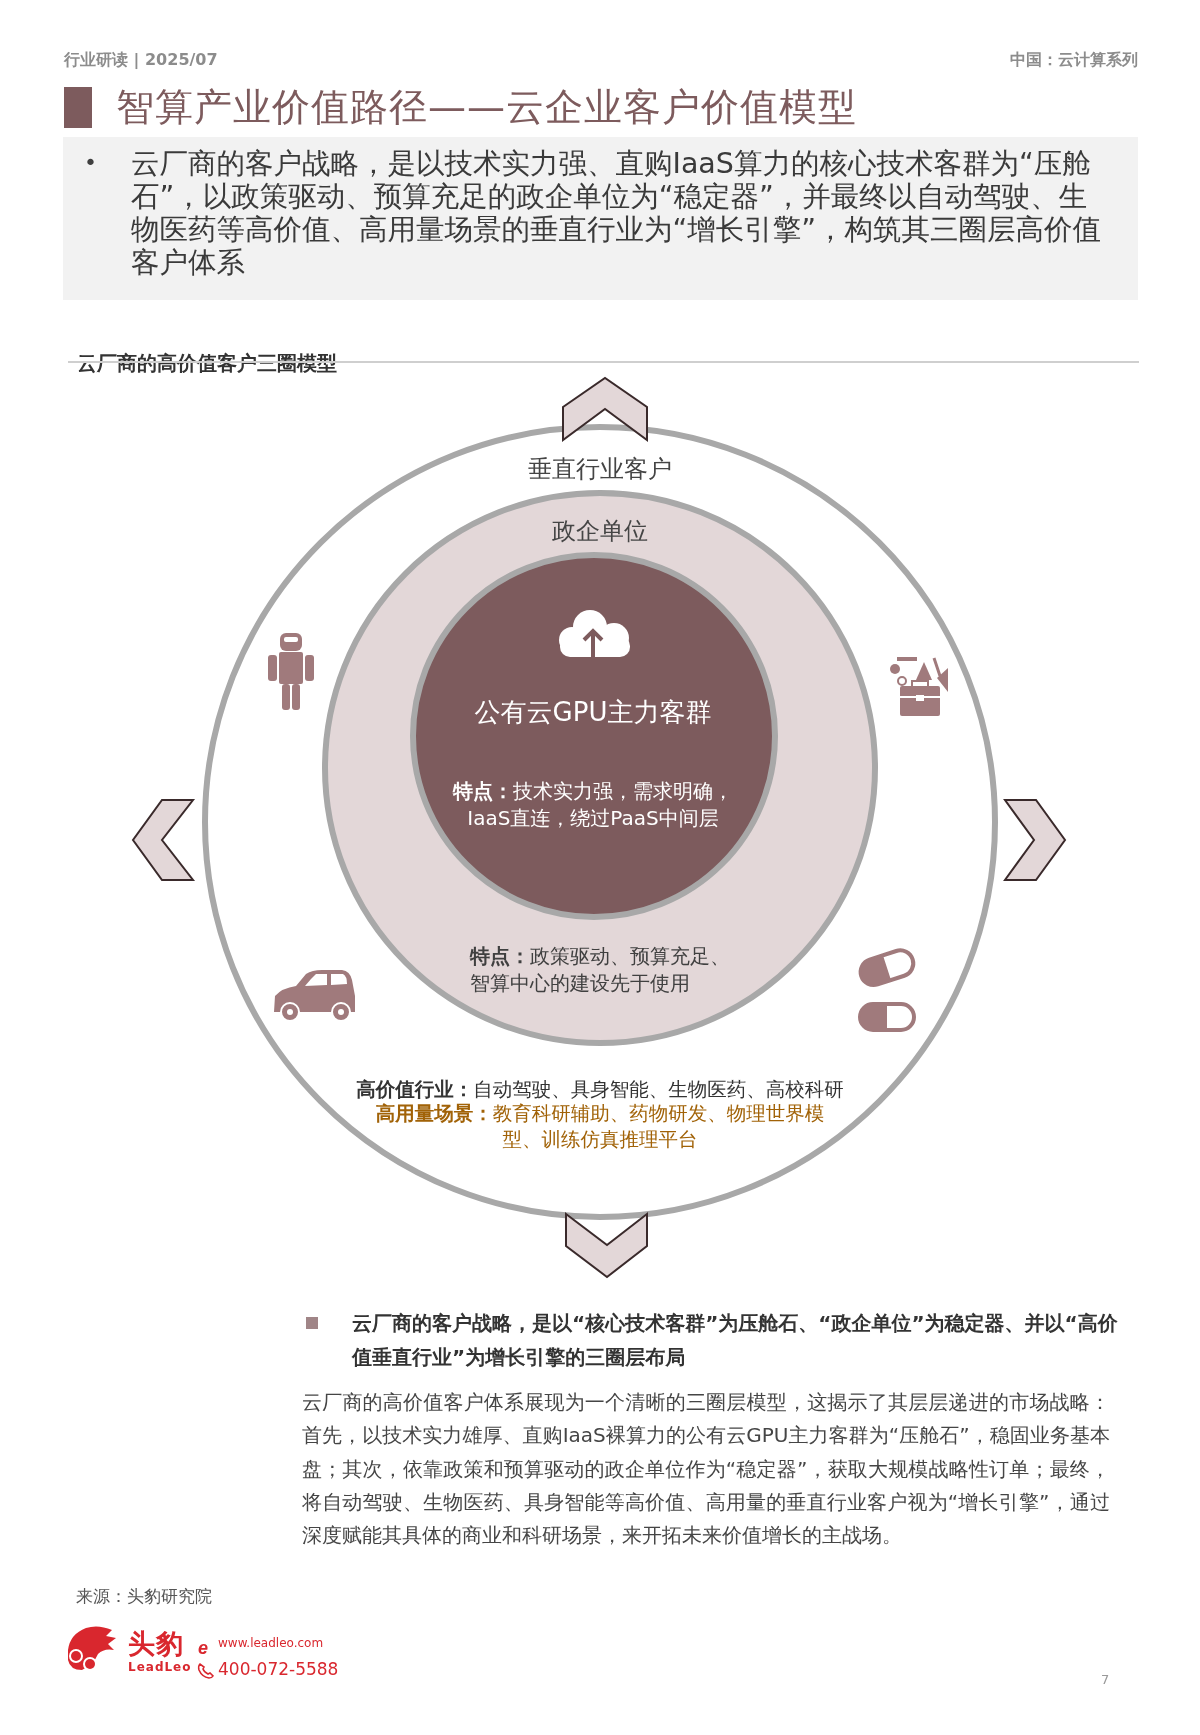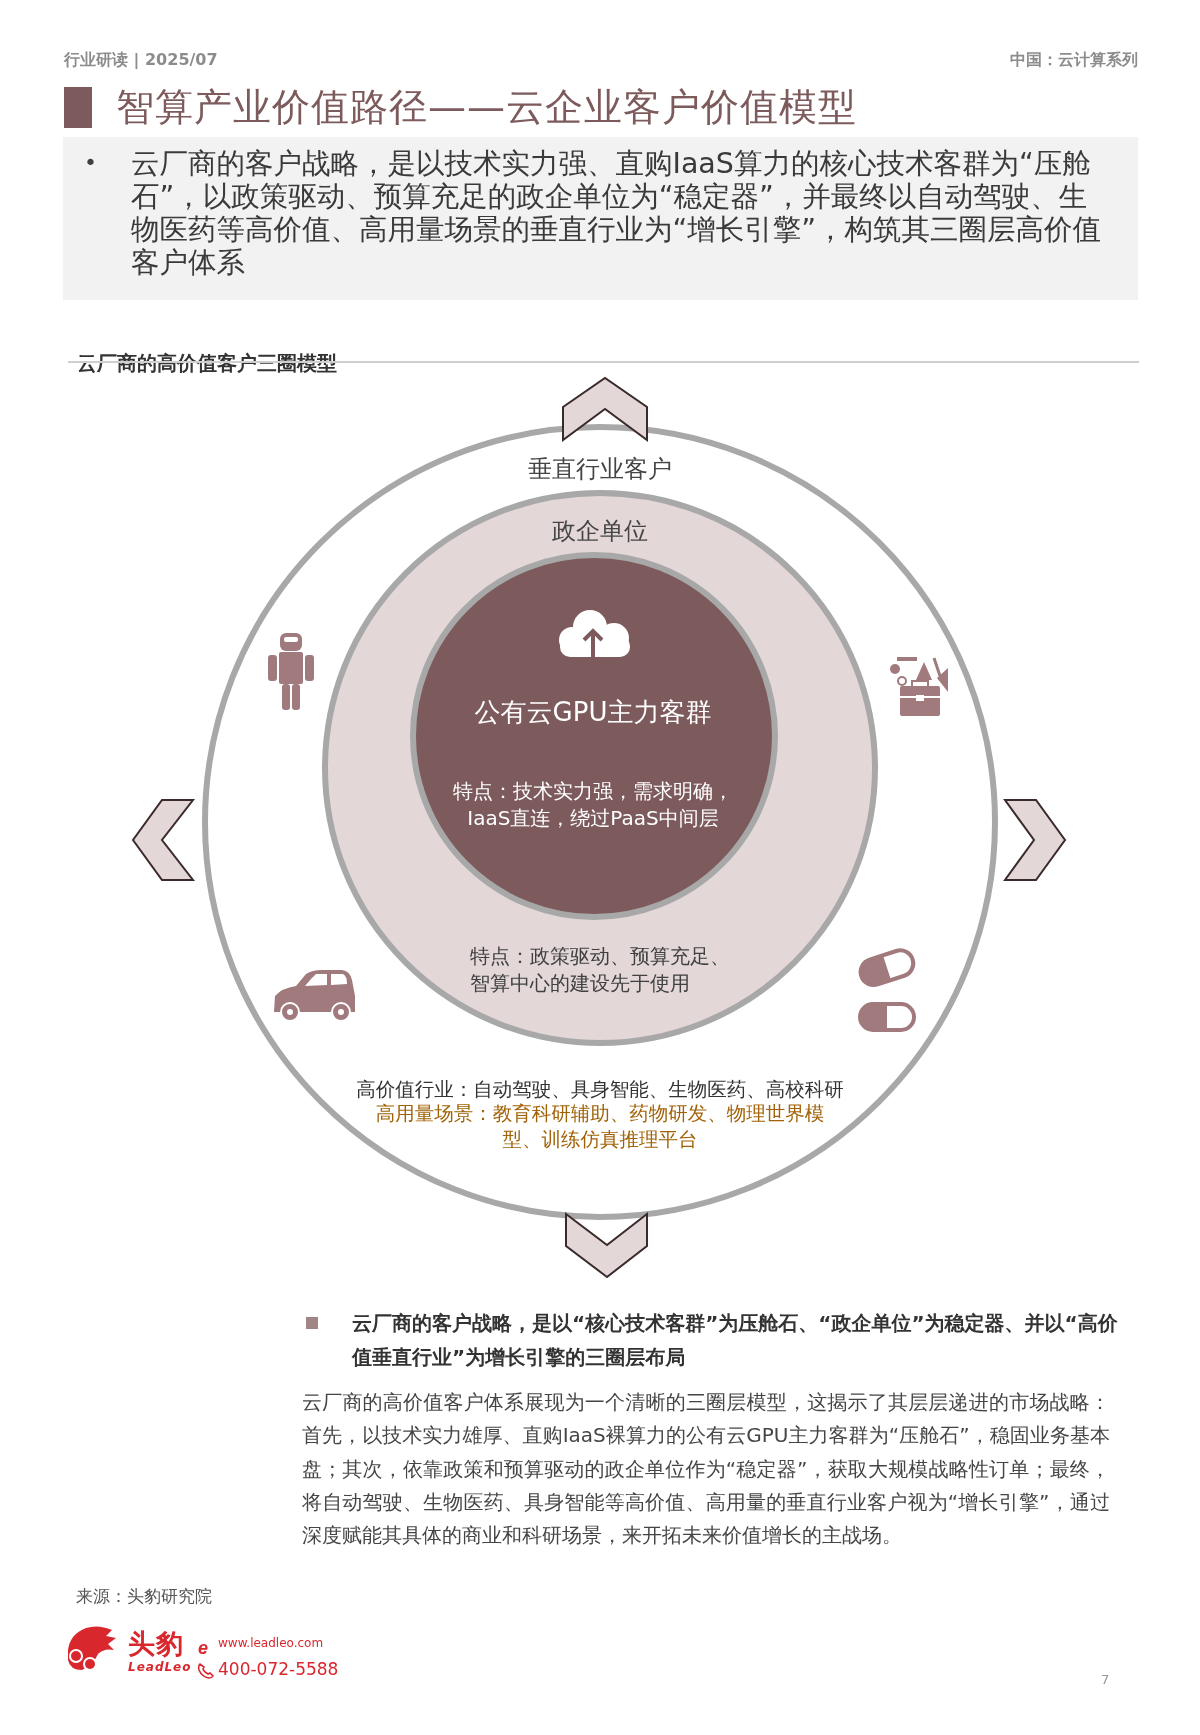--- a/index.html
+++ b/index.html
@@ -15,27 +15,27 @@
   .summary-text { left: 131px; top: 147px; width: 980px; font-size: 28.5px; line-height: 33px; color: #3a3a3a; }
   .fig-title { left: 77px; top: 322px; font-size: 20px; font-weight: bold; color: #333; margin-top: 28px; }
   .fig-rule { left: 68px; top: 361px; width: 1071px; height: 2px; background: #cfcfcf; }
   .diagram { left: 0; top: 0; width: 1200px; height: 1735px; }
   .ring-label { font-size: 24px; color: #454545; text-align: center; white-space: nowrap; }
   .center-title { left: 420px; top: 695px; width: 346px; text-align: center; font-size: 26px; color: #ffffff; }
   .center-desc { left: 440px; top: 778px; width: 306px; text-align: center; font-size: 20px; line-height: 27px; color: #ffffff; }
   .mid-desc { left: 470px; top: 943px; width: 260px; font-size: 20px; line-height: 27px; color: #404040; }
   .outer-line1 { left: 300px; top: 1060px; width: 600px; text-align: center; font-size: 19.5px; color: #333; white-space: nowrap; margin-top: 16px; }
   .outer-line2 { left: 360px; top: 1101px; width: 480px; text-align: center; font-size: 19.5px; line-height: 26px; color: #a16207; }
-  b.k { font-weight: normal; color: inherit; }
+  b.k { font-weight: bold; color: inherit; }
   .pt-sq { left: 306px; top: 1317px; width: 12px; height: 12px; background: #a08587; }
   .pt-text { left: 352px; top: 1306px; width: 770px; font-size: 20px; line-height: 34px; font-weight: bold; color: #333; }
   .body-text { left: 302px; top: 1386px; width: 808px; font-size: 20px; line-height: 33.3px; color: #454545; text-align: justify; }
   .source { left: 76px; top: 1585px; font-size: 17px; color: #555; }
   .brand-cn { left: 128px; top: 1626px; font-size: 27px; font-weight: bold; color: #d9272e; letter-spacing: 1px; }
-  .brand-en { left: 128px; top: 1660px; font-size: 12px; font-weight: bold; font-style: italic; color: #d9272e; letter-spacing: 1px; }
+  .brand-en { left: 128px; top: 1660px; font-size: 12px; font-weight: bold; color: #d9272e; letter-spacing: 1px; }
   .brand-web { left: 218px; top: 1636px; font-size: 12px; color: #d9272e; }
   .brand-phone { left: 218px; top: 1659px; font-size: 17px; color: #d9272e; }
   .page-num { left: 1101px; top: 1672px; font-size: 13px; color: #999; }
 </style>
 </head>
 <body>
 
 <div class="abs hdr-left">行业研读 | 2025/07</div>
 <div class="abs hdr-right">中国：云计算系列</div>
 

